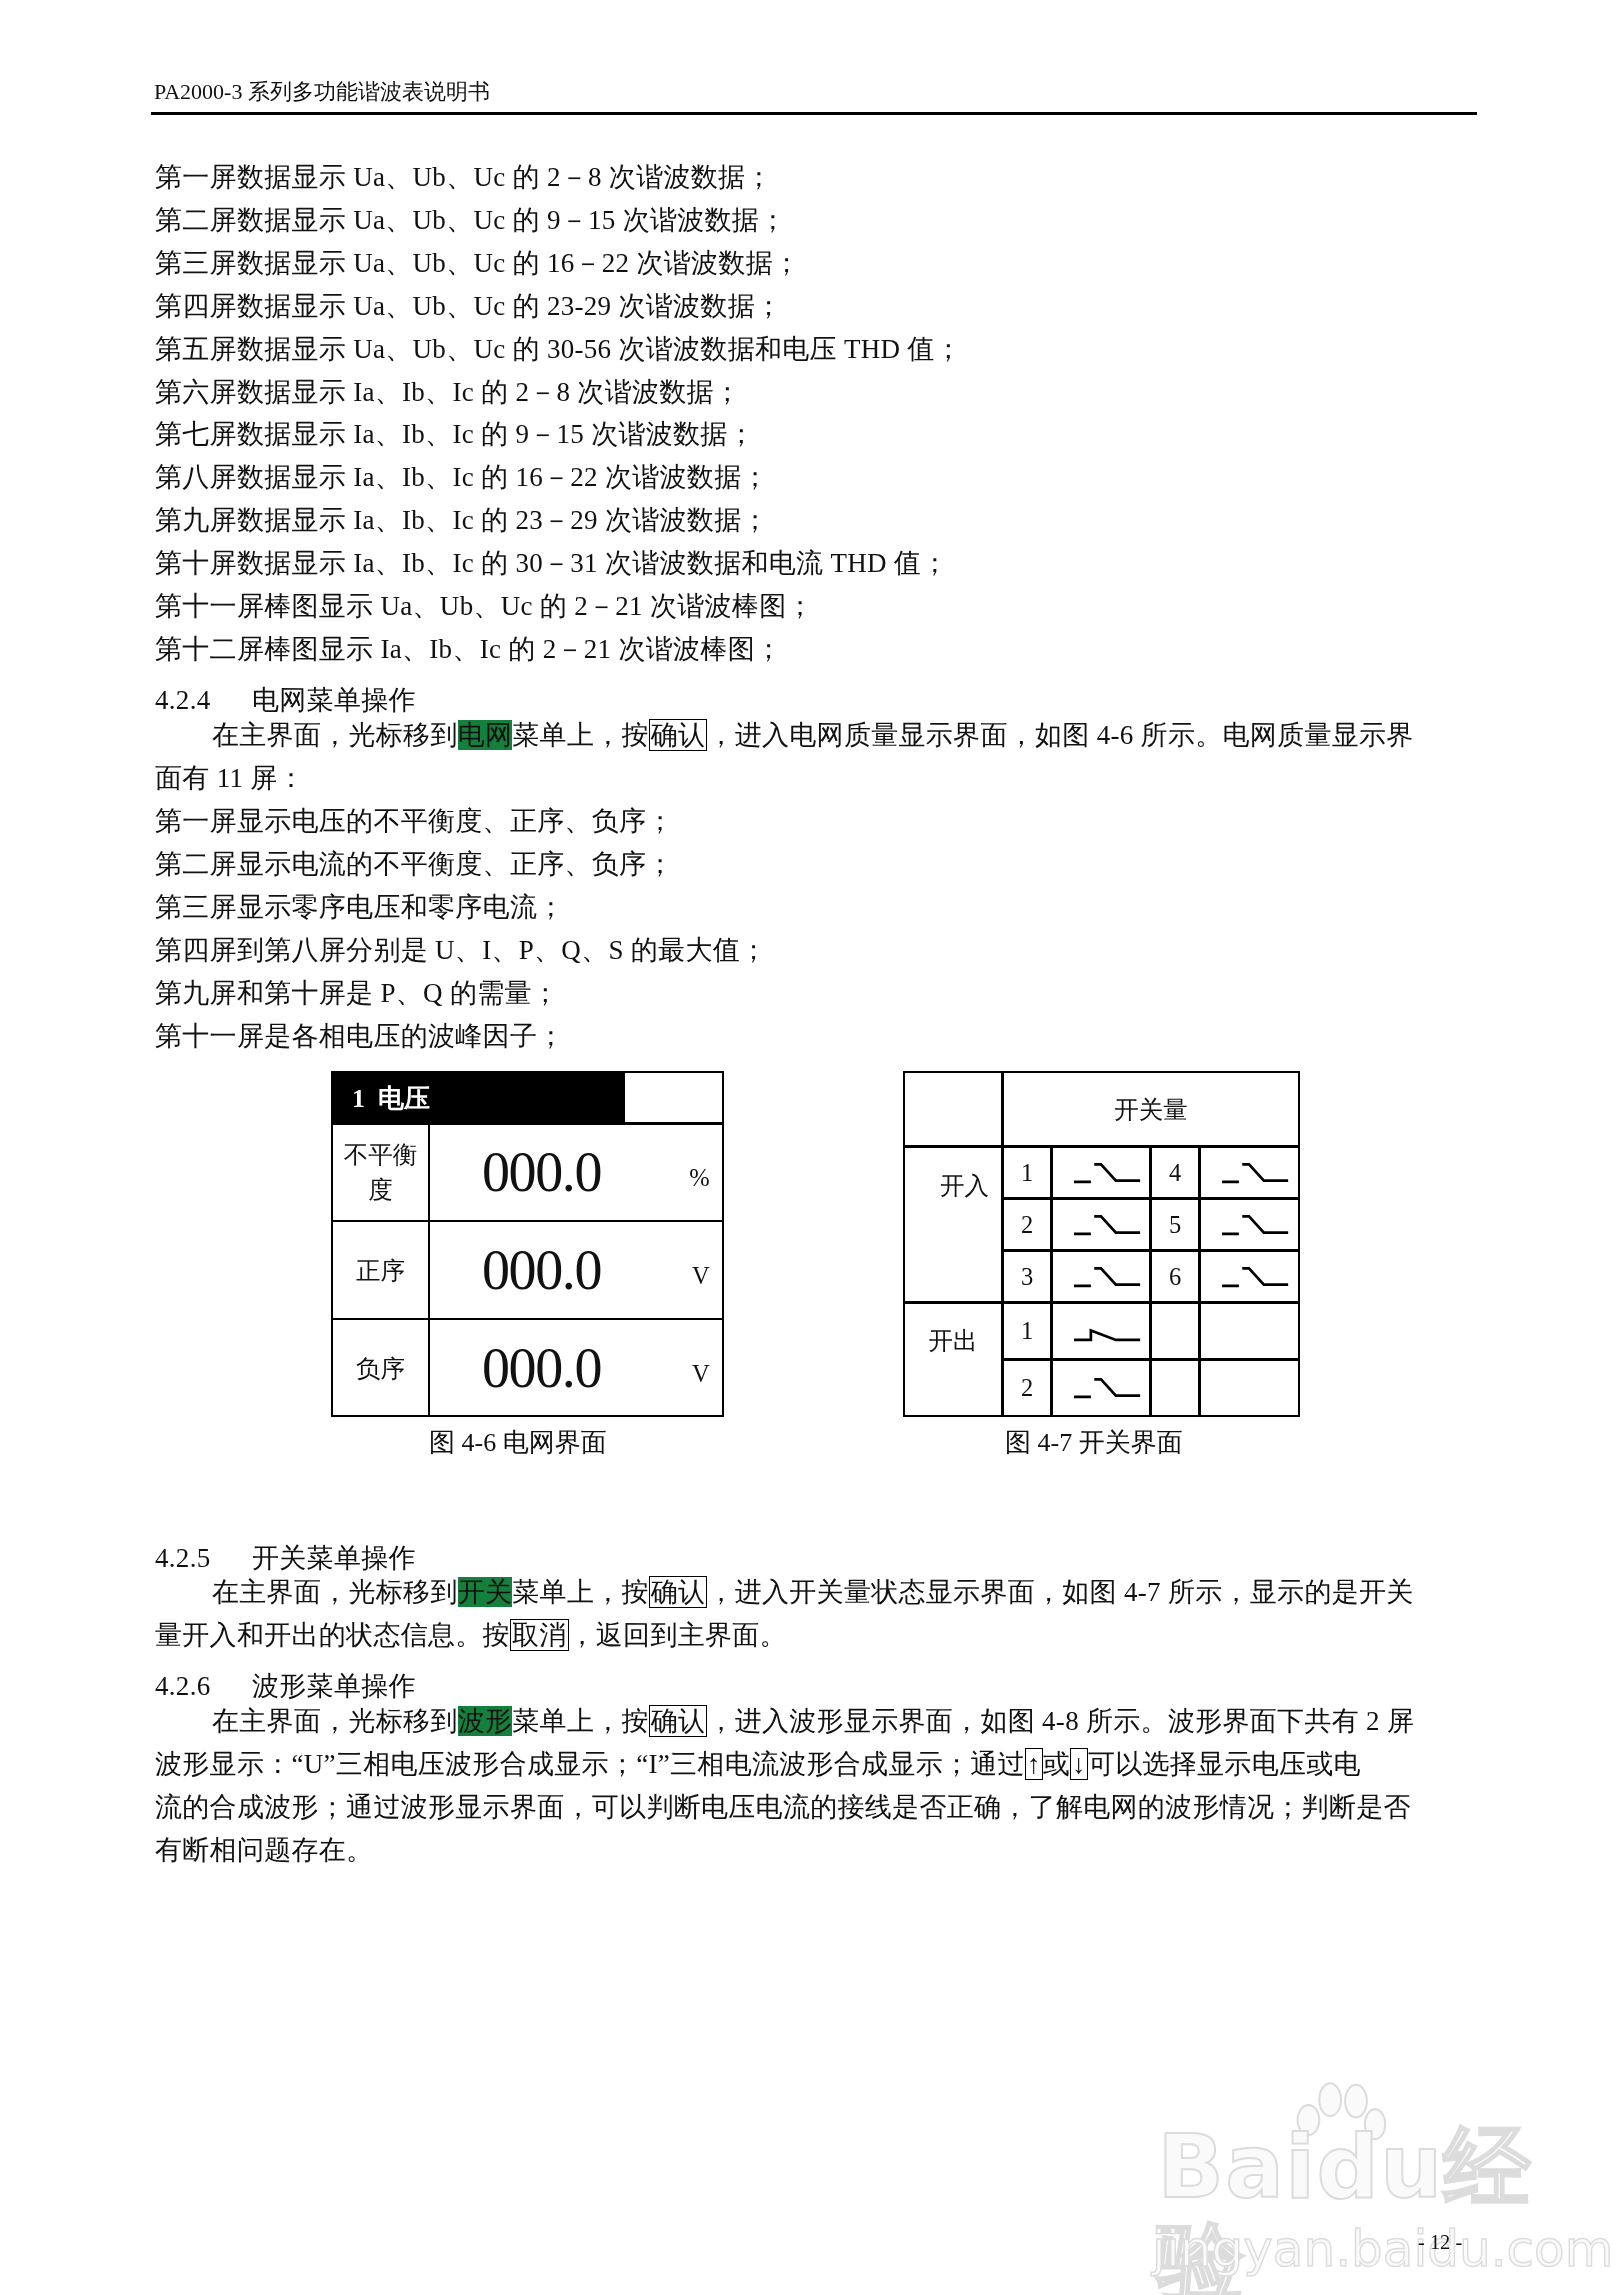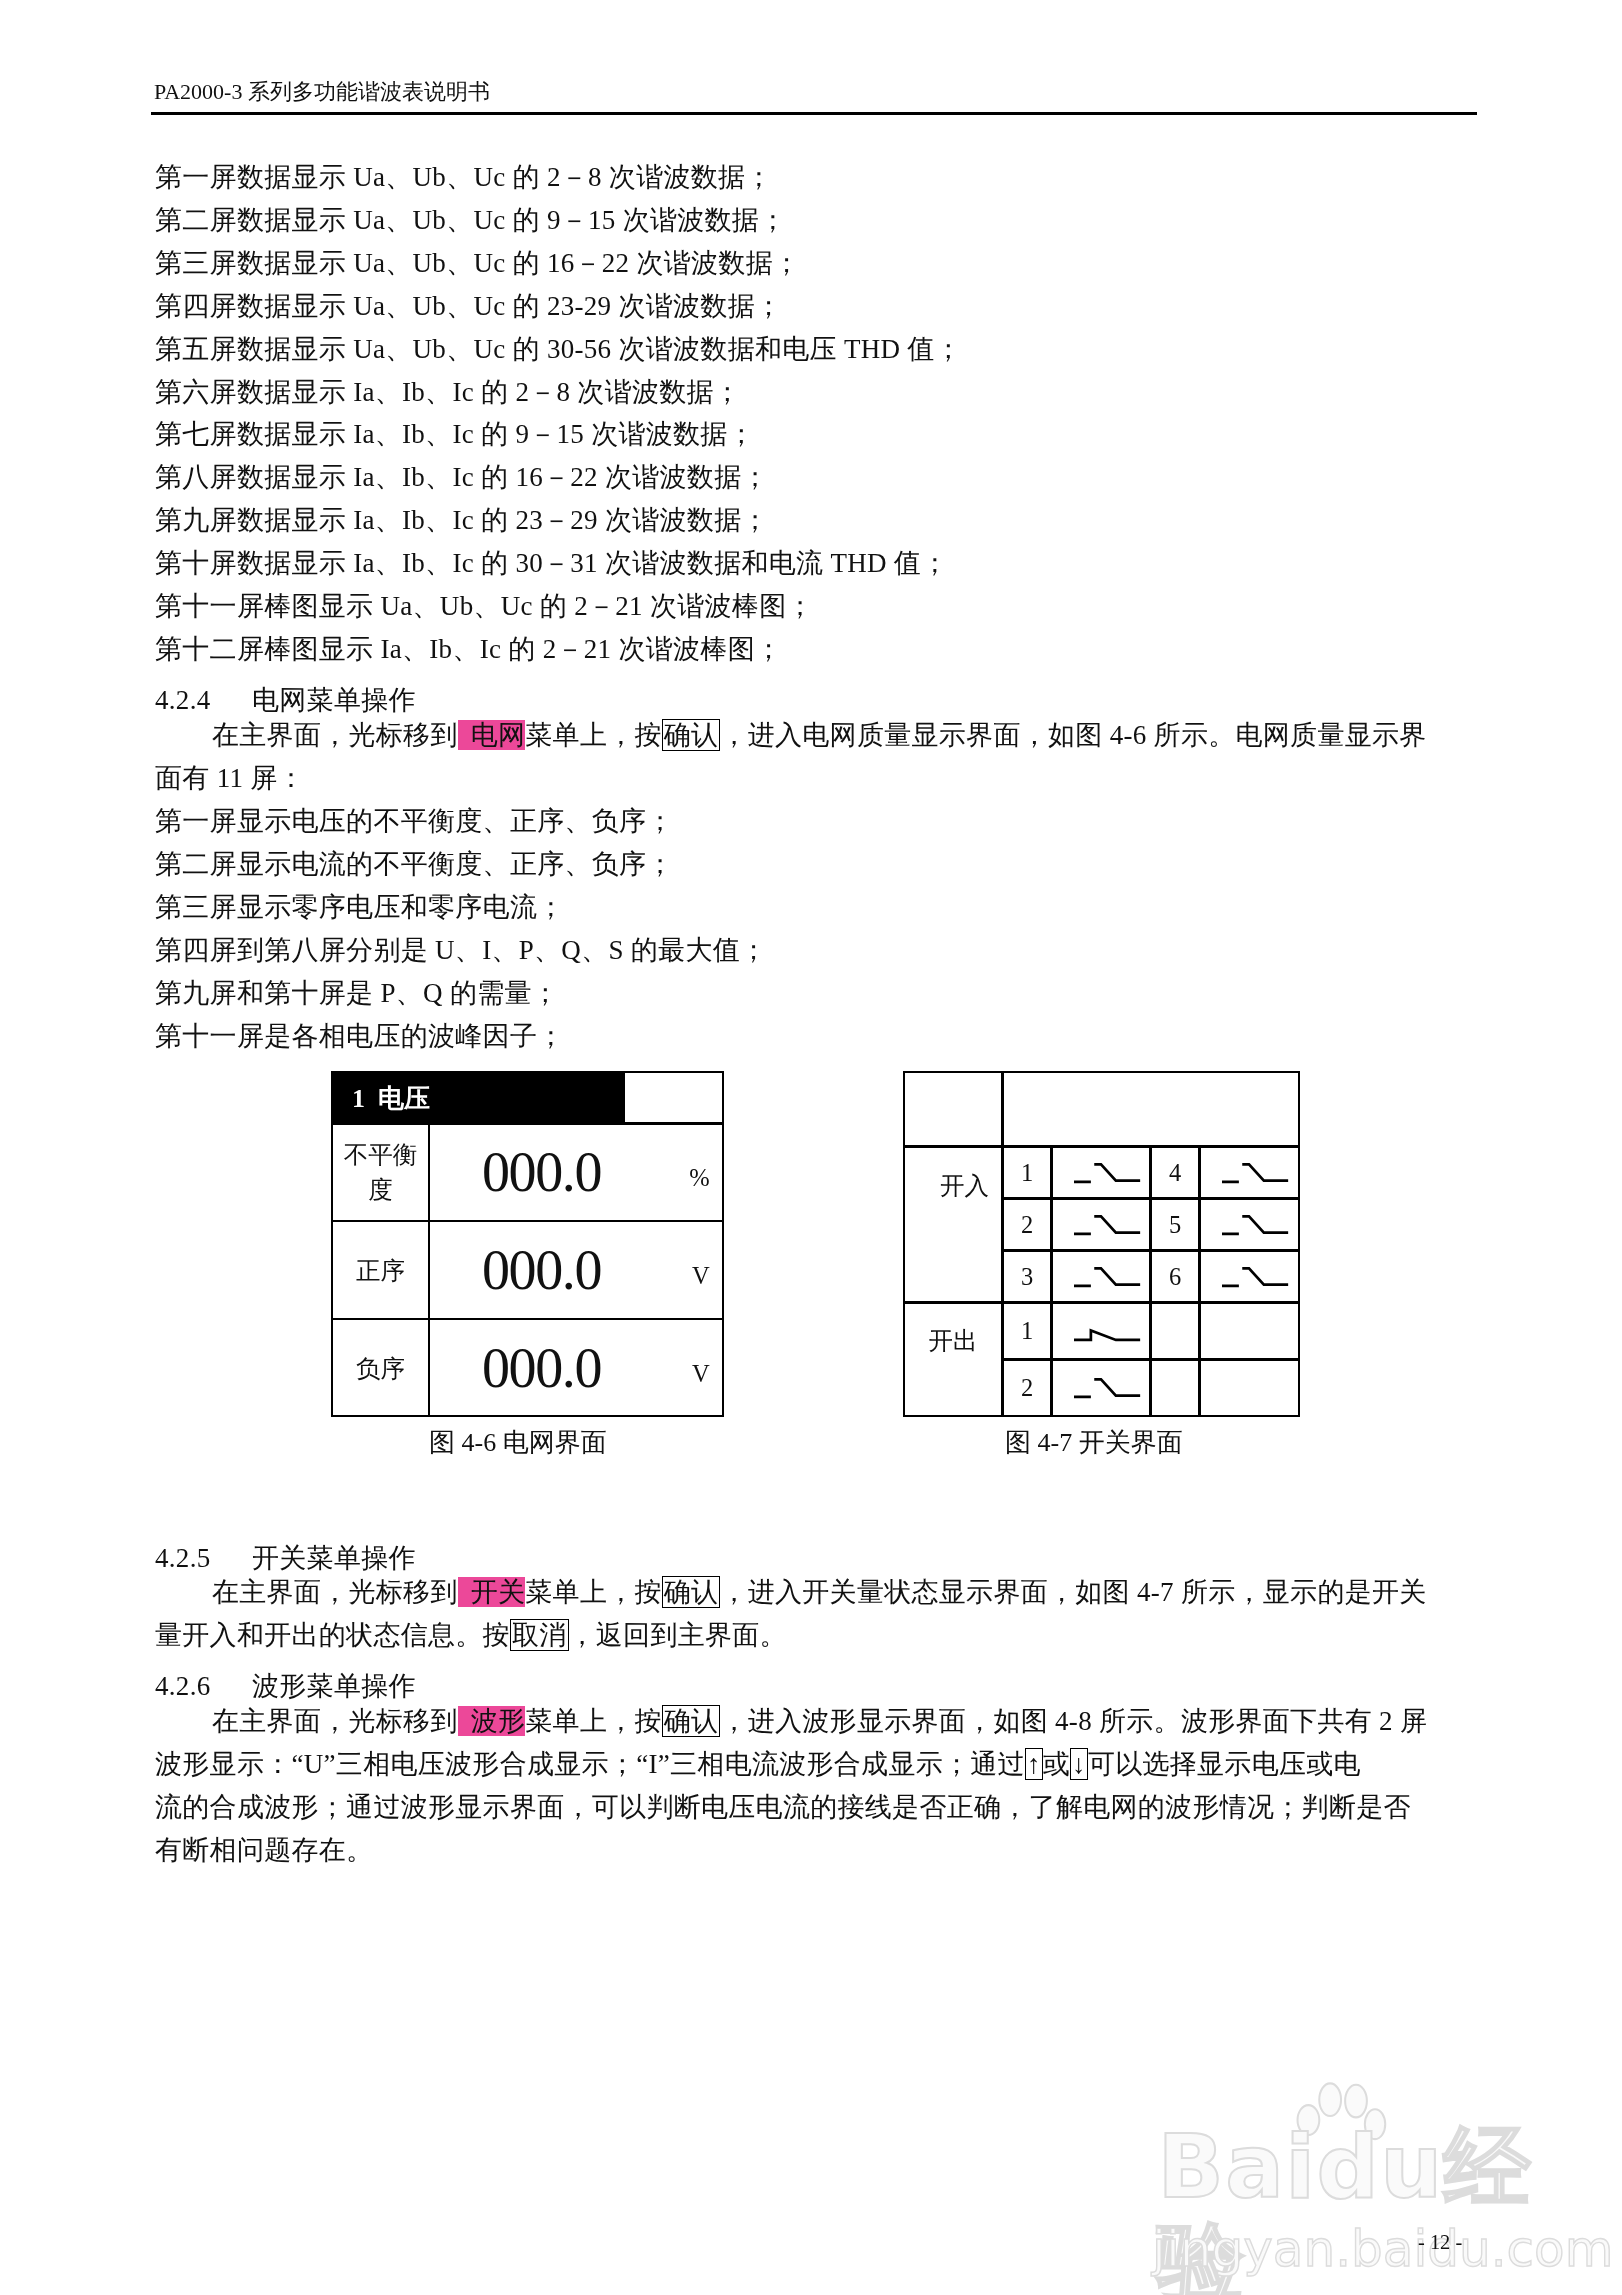--- a/index.html
+++ b/index.html
@@ -5,21 +5,21 @@
   html, body { margin:0; padding:0; background:#ffffff; }
   body { width:1623px; height:2295px; position:relative; overflow:hidden;
          font-family:"Liberation Serif","DejaVu Serif",serif; color:#111; }
   .abs { position:absolute; }
   .hdr-title { left:154px; top:78px; font-size:22px; line-height:27px; white-space:nowrap; }
   .hdr-rule { left:151px; top:112px; width:1326px; height:2.7px; background:#000; }
   .line { position:absolute; left:155px; font-size:27px; line-height:33px; white-space:nowrap; letter-spacing:0.3px; }
   .indent { padding-left:57px; }
   .h3 { font-weight:normal;margin-top:8px; }
   .h3 .num { display:inline-block; width:97px; }
-  .hl { background:#ec4899;padding-left:13px; }
+  .hl { background:#15803d; }
   .boxed { border:1.4px solid #000; padding:0 1px; }
   
   .fig6 { left:331px; top:1071px; width:393px; height:346px; border:2.7px solid #000; box-sizing:border-box; }
   .fig6 .titlebar { position:absolute; left:0; top:0; width:292px; height:52px; background:#000; color:#fff;
                     font-size:26px; line-height:52px; padding-left:19px; box-sizing:border-box;font-weight:bold; }
   .fig6 .titlebar-blank { position:absolute; left:292px; top:0; right:0; height:52px; border-bottom:2.7px solid #000; box-sizing:border-box; }
   .fig6 .row { position:absolute; left:0; right:0; height:98px; border-top:2.7px solid #000; box-sizing:border-box; }
   .fig6 .lab { position:absolute; left:0; top:0; width:97px; height:100%; border-right:2.7px solid #000; box-sizing:border-box;
                display:flex; align-items:center; justify-content:center; text-align:center; font-size:24.5px; line-height:35px; }
   .fig6 .val { position:absolute; left:149px; top:0; height:100%; display:flex; align-items:center; font-size:56px; letter-spacing:-1.4px; }
@@ -104,20 +104,21 @@
   <div class="vl" style="left:96px"></div>
   <div class="hlr" style="left:0; right:0; top:72px"></div>
   <div class="vl" style="left:145px; top:75px"></div>
   <div class="vl" style="left:244px; top:75px"></div>
   <div class="vl" style="left:293px; top:75px"></div>
   <div class="hlr" style="left:96px; right:0; top:124px"></div>
   <div class="hlr" style="left:96px; right:0; top:176px"></div>
   <div class="hlr" style="left:0; right:0; top:228px"></div>
   <div class="hlr" style="left:96px; right:0; top:285px"></div>
 
+  <div class="c" style="left:99px; right:0; top:0; height:72px;">开关量</div>
   <div class="c" style="left:0; width:119px; top:75px; height:75px;">开入</div>
   <div class="c" style="left:0; width:96px; top:230px; height:75px;">开出</div>
 
   <div class="c" style="left:99px; width:46px; top:75px; height:49px;">1</div>
   <div class="c" style="left:148px; width:96px; top:75px; height:49px;">
       <svg class="sw" viewBox="0 0 120 40">
         <path d="M20 34 H45 M50 8 H60 L82 32 H118" stroke="#000" stroke-width="4" fill="none"></path>
       </svg>
     </div>
   <div class="c" style="left:247px; width:46px; top:75px; height:49px;">4</div>

